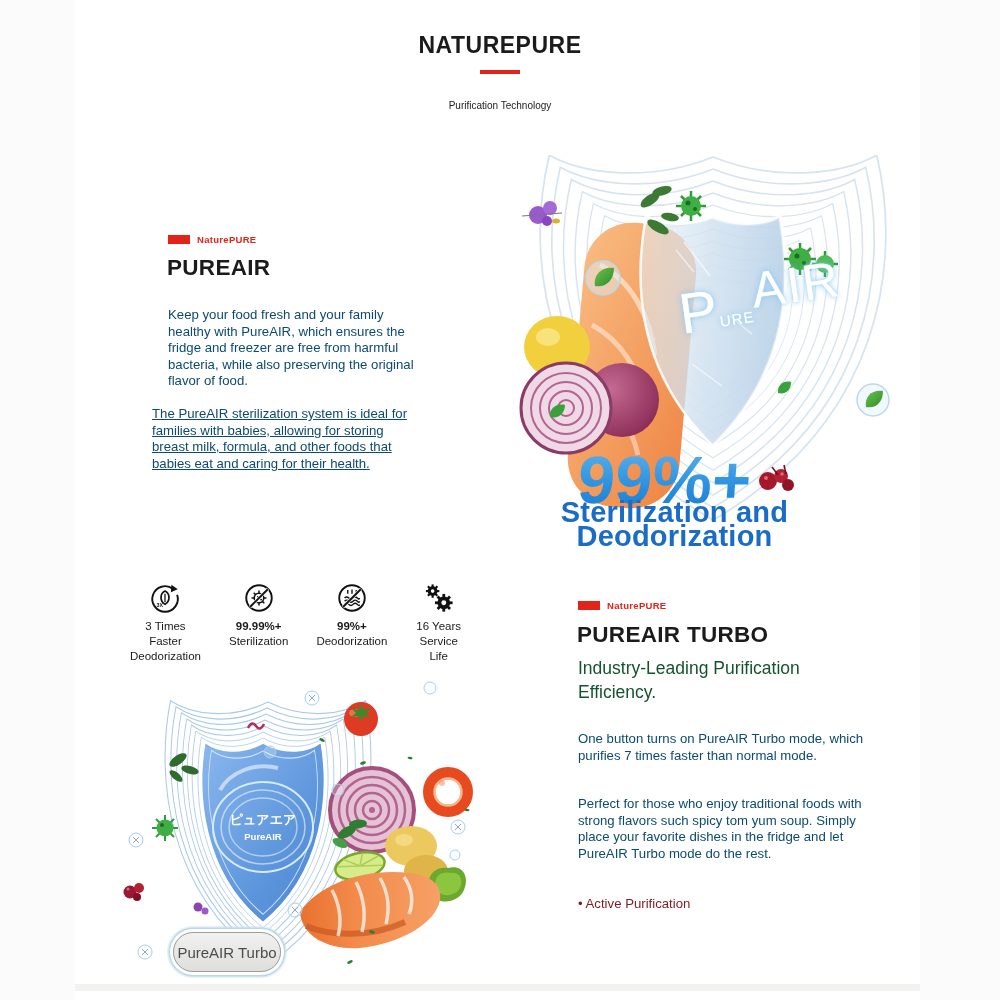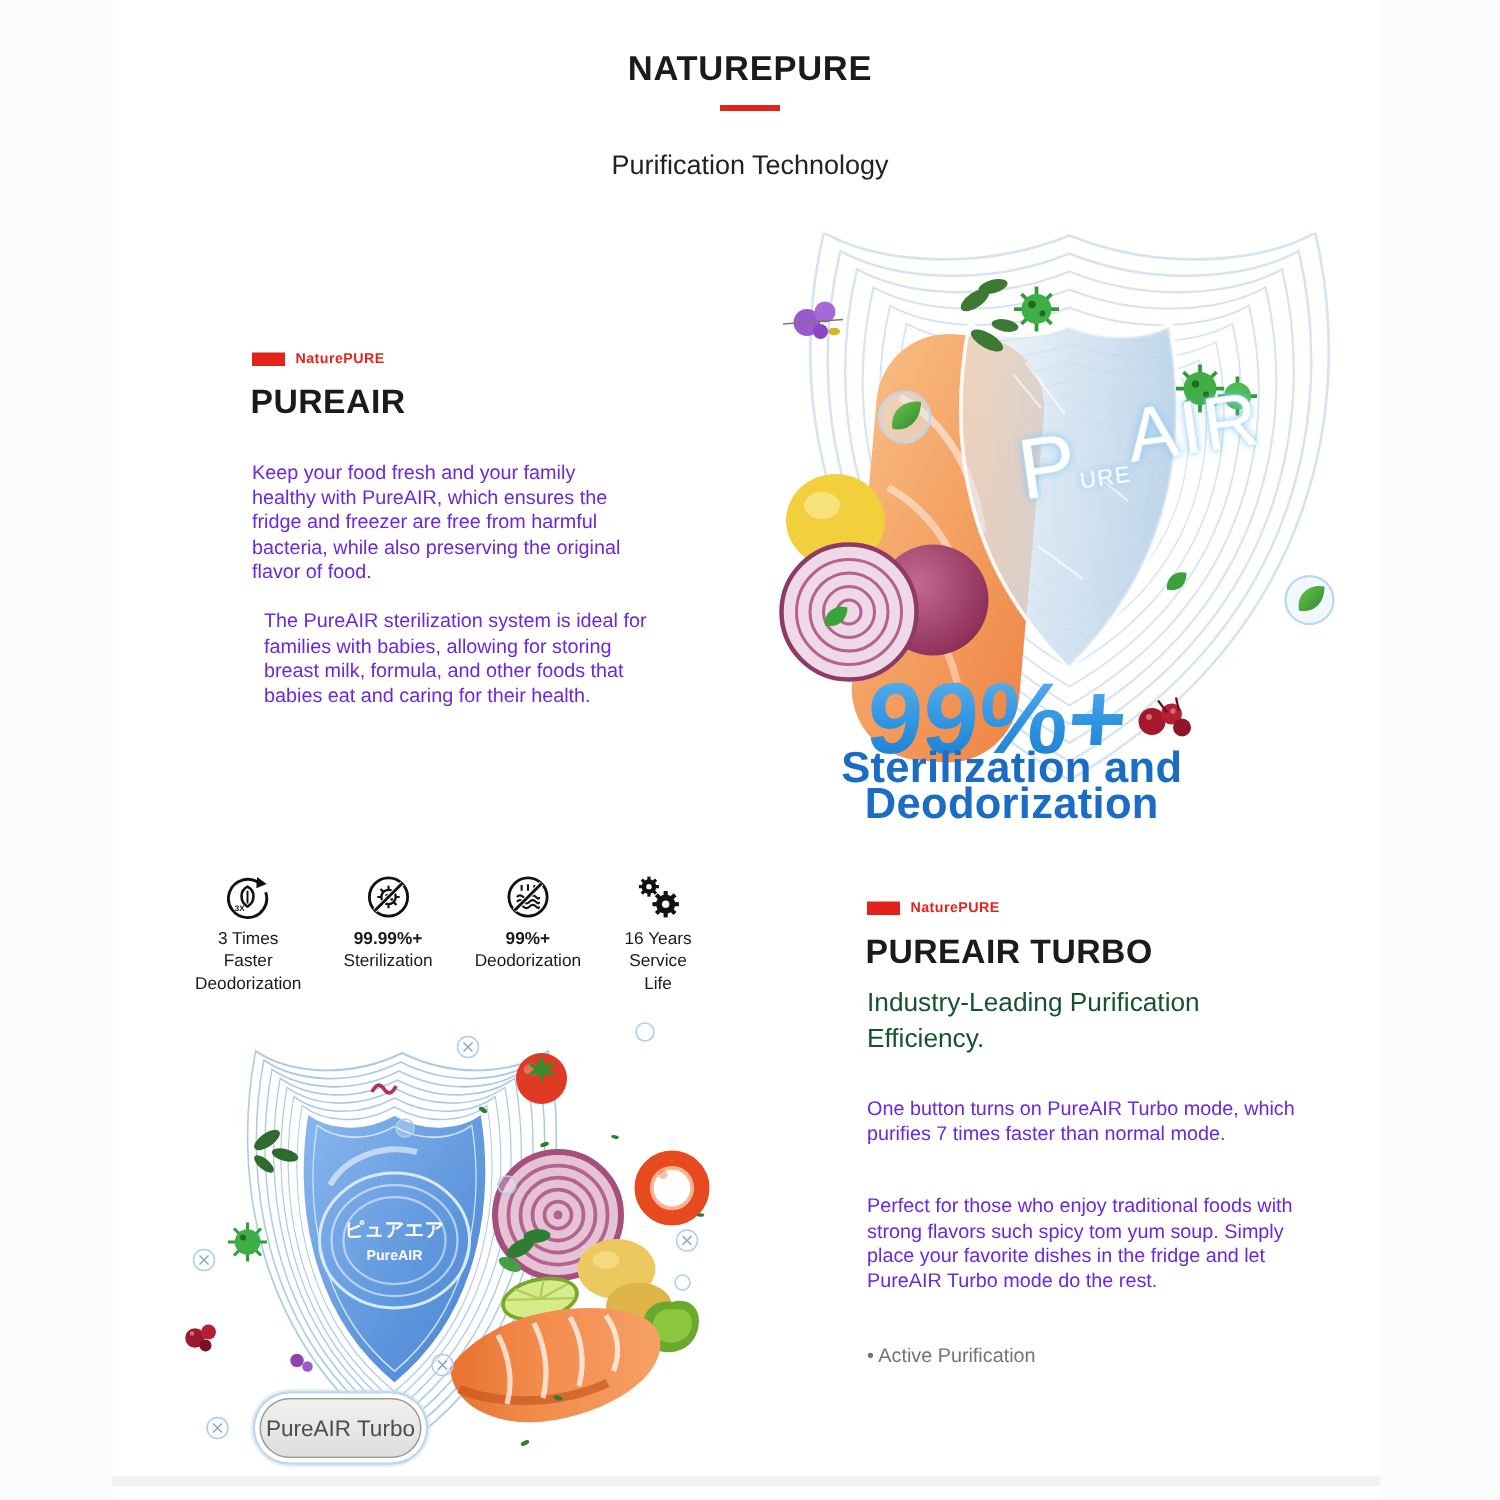--- a/index.html
+++ b/index.html
@@ -6,31 +6,31 @@
   body { margin:0; background:#fbfbfb; }
   .page { position:relative; width:1000px; height:1000px; background:#fbfbfb;
           font-family:"Liberation Sans", sans-serif; color:#1a1a1a; overflow:hidden; }
   .content-bg { position:absolute; left:75px; top:0; width:845px; height:1000px; background:#ffffff; }
   .abs { position:absolute; }
 
   
   .page-title { left:0; top:32px; width:100%; text-align:center;
                 font-size:23px; font-weight:700; letter-spacing:.5px; color:#1b1b1b; }
   .title-divider { left:480px; top:70px; width:40px; height:4px; background:#e2231a; }
-  .page-subtitle { left:0; top:100px; width:100%; text-align:center; font-size:18px; color:#222; }
+  .page-subtitle { left:0; top:100px; width:100%; text-align:center; font-size:10px; color:#222; }
 
   
   .badge-row { display:flex; align-items:center; gap:7px; }
   .badge-swatch { width:22px; height:9px; background:#e2231a; }
   .badge-label { font-size:9.5px; font-weight:700; color:#e2231a; letter-spacing:.3px; }
 
   .section-title { font-size:22.5px; font-weight:700; color:#1b1b1b; letter-spacing:.3px; }
-  .body-text { font-size:13.2px; line-height:16.5px; color:#6d28d9; }
+  .body-text { font-size:13.2px; line-height:16.5px; color:#0c4a6e; }
   .turbo-subtitle { font-size:17.5px; line-height:23.5px; font-weight:400; color:#14532d; }
-  .bullet-line { font-size:13.2px; line-height:16.5px; color:#737373; }
+  .bullet-line { font-size:13.2px; line-height:16.5px; color:#7f1d1d; }
 
   
   .features-row { left:130px; top:580px; width:332px; display:flex; justify-content:space-between;gap:28px; }
   .feature { width:82px; text-align:center; }
   .feature .f-icon { height:35px; display:flex; justify-content:center; align-items:center; }
   .feature .f-label { margin-top:4px; font-size:11.5px; line-height:15px; color:#1a1a1a; }
   .feature .bold { font-weight:700; }
 
   
   .hero-logo { left:683px; top:280px; display:flex; align-items:flex-end;
@@ -69,21 +69,21 @@
   <div class="abs page-title">NATUREPURE</div>
   <div class="abs title-divider"></div>
   <div class="abs page-subtitle">Purification Technology</div>
 
   <div class="abs badge-row" style="left:168px; top:234px;">
     <span class="badge-swatch"></span>
     <span class="badge-label">NaturePURE</span>
   </div>
   <div class="abs section-title" style="left:167px; top:255px;">PUREAIR</div>
   <div class="abs body-text" style="left:168px; top:307px; width:260px;">Keep your food fresh and your family healthy with PureAIR, which ensures the fridge and freezer are free from harmful bacteria, while also preserving the original flavor of food.</div>
-  <div class="abs body-text" style="left:176px; top:406px; width:262px;">The PureAIR sterilization system is ideal for families with babies, allowing for storing breast milk, formula, and other foods that babies eat and caring for their health.</div>
+  <div class="abs body-text" style="left:152px; top:406px; width:262px;text-decoration:underline;">The PureAIR sterilization system is ideal for families with babies, allowing for storing breast milk, formula, and other foods that babies eat and caring for their health.</div>
 
   <svg class="abs" style="left:500px; top:155px;" width="405" height="420" viewBox="0 0 405 420">
     <defs>
       <path id="shieldU" d="M0,-100 C35,-86 72,-90 92,-101 C106,-42 96,48 0,104 C-96,48 -106,-42 -92,-101 C-72,-90 -35,-86 0,-100 Z"></path>
       <linearGradient id="salmonG" x1="0" y1="0" x2="1" y2="1">
         <stop offset="0" stop-color="#f9bc82"></stop>
           <stop offset="1" stop-color="#ee8443"></stop>
       </linearGradient>
       <radialGradient id="onionG" cx="0.35" cy="0.35" r="0.9">
         <stop offset="0" stop-color="#c46a92"></stop>

